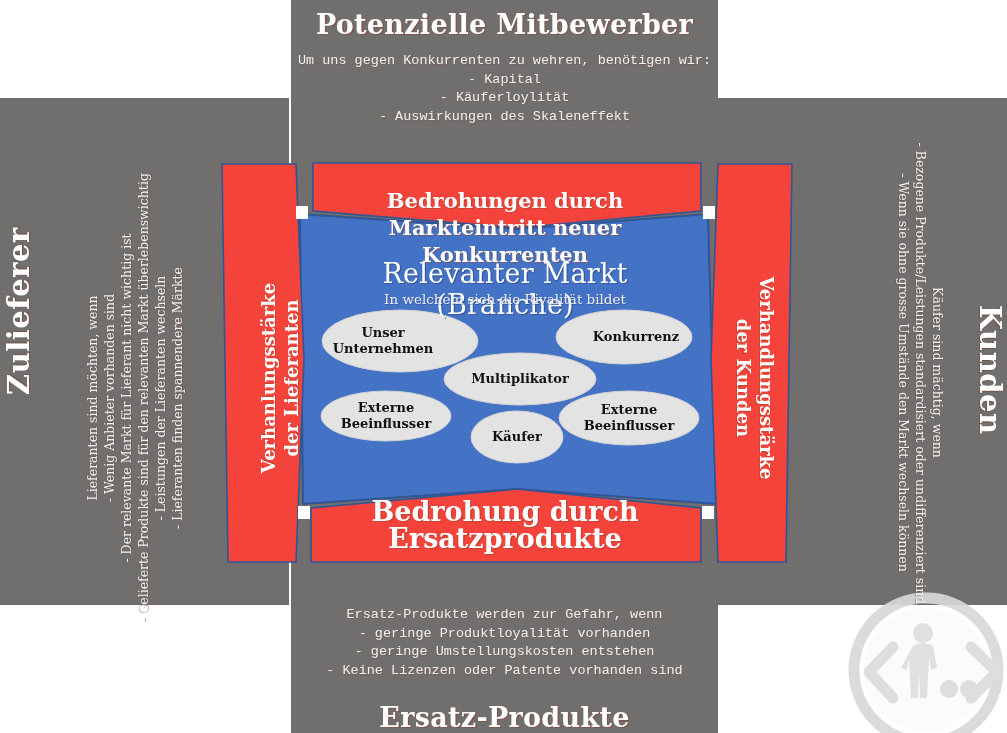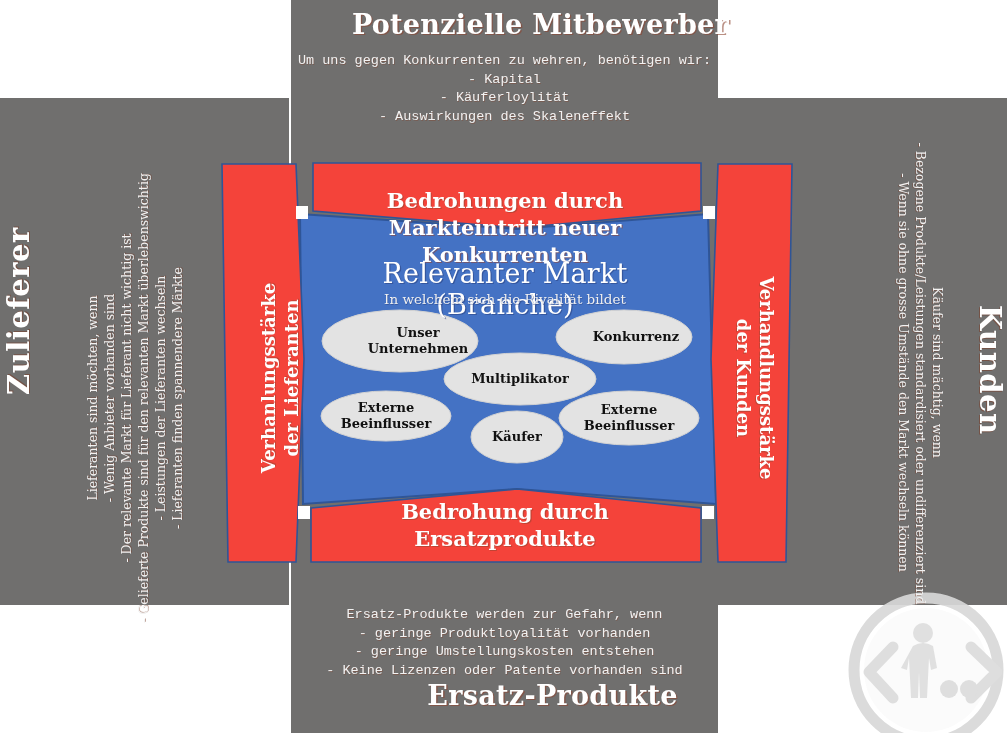--- a/index.html
+++ b/index.html
@@ -45,22 +45,22 @@
     transform:rotate(90deg);transform-origin:center center;
   }
   .side-text div{margin:0;padding:0;}
 
   
   .head-title{
     position:absolute;left:291px;width:427px;text-align:center;
     color:#FFFFFF;font-weight:bold;font-size:27px;letter-spacing:.3px;
     text-shadow:1.4px 1.4px 0 rgba(140,70,50,.6);
   }
-  #title-top{top:9px;margin-left:36px;}
-  #title-bottom{top:680px;padding-left:48px;}
+  #title-top{top:9px;}
+  #title-bottom{top:702px;}
   .head-list{
     position:absolute;left:291px;width:427px;text-align:center;
     color:#F2F2F2;font-size:13.5px;line-height:18.5px;
     text-shadow:.7px .7px 0 rgba(130,70,50,.45);
     font-family:Liberation Mono, monospace;
   }
   #list-top{top:52px;}
   #list-bottom{top:606px;}
 
   
@@ -68,21 +68,21 @@
 
   
   .banner-text{
     position:absolute;text-align:center;color:#FFFFFF;font-weight:bold;
     text-shadow:1.2px 1.2px 0 rgba(150,70,50,.55);
   }
   #banner-top-text{
     left:310px;top:171px;width:390px;font-size:21px;line-height:27px;margin-top:16px;
   }
   #banner-bottom-text{
-    left:310px;top:498px;width:390px;font-size:21px;line-height:27px;
+    left:310px;top:498px;width:390px;font-size:27px;line-height:27px;
   }
 
   
   .tz-text{
     position:absolute;color:#FFFFFF;font-weight:bold;font-size:18px;
     line-height:23px;text-align:center;white-space:nowrap;
     text-shadow:1.1px 1.1px 0 rgba(150,70,50,.5);
   }
   #tz-left-text{
     left:155px;top:355px;width:250px;
@@ -209,21 +209,21 @@
   </div>
   <div class="tz-text" id="tz-right-text">
     <div>Verhandlungsstärke</div>
     <div>der Kunden</div>
   </div>
 
   <div id="market-title">Relevanter Markt (Branche)</div>
   <div id="market-sub">In welchem  sich die Rivalität  bildet</div>
 
   <div id="ellipse-labels">
-      <div class="ellipse-label" style="left: 340px; width: 156px; top: 325px;">
+      <div class="ellipse-label" style="left: 305px; width: 156px; top: 325px;">
         <div>Unser</div>
         <div>Unternehmen</div>
       </div>
       <div class="ellipse-label" style="left: 556px; width: 136px; top: 329px; margin-left: 12px;">
         <div>Konkurrenz</div>
       </div>
       <div class="ellipse-label" style="left: 444px; width: 152px; top: 371px;">
         <div>Multiplikator</div>
       </div>
       <div class="ellipse-label" style="left: 321px; width: 130px; top: 400px;">

